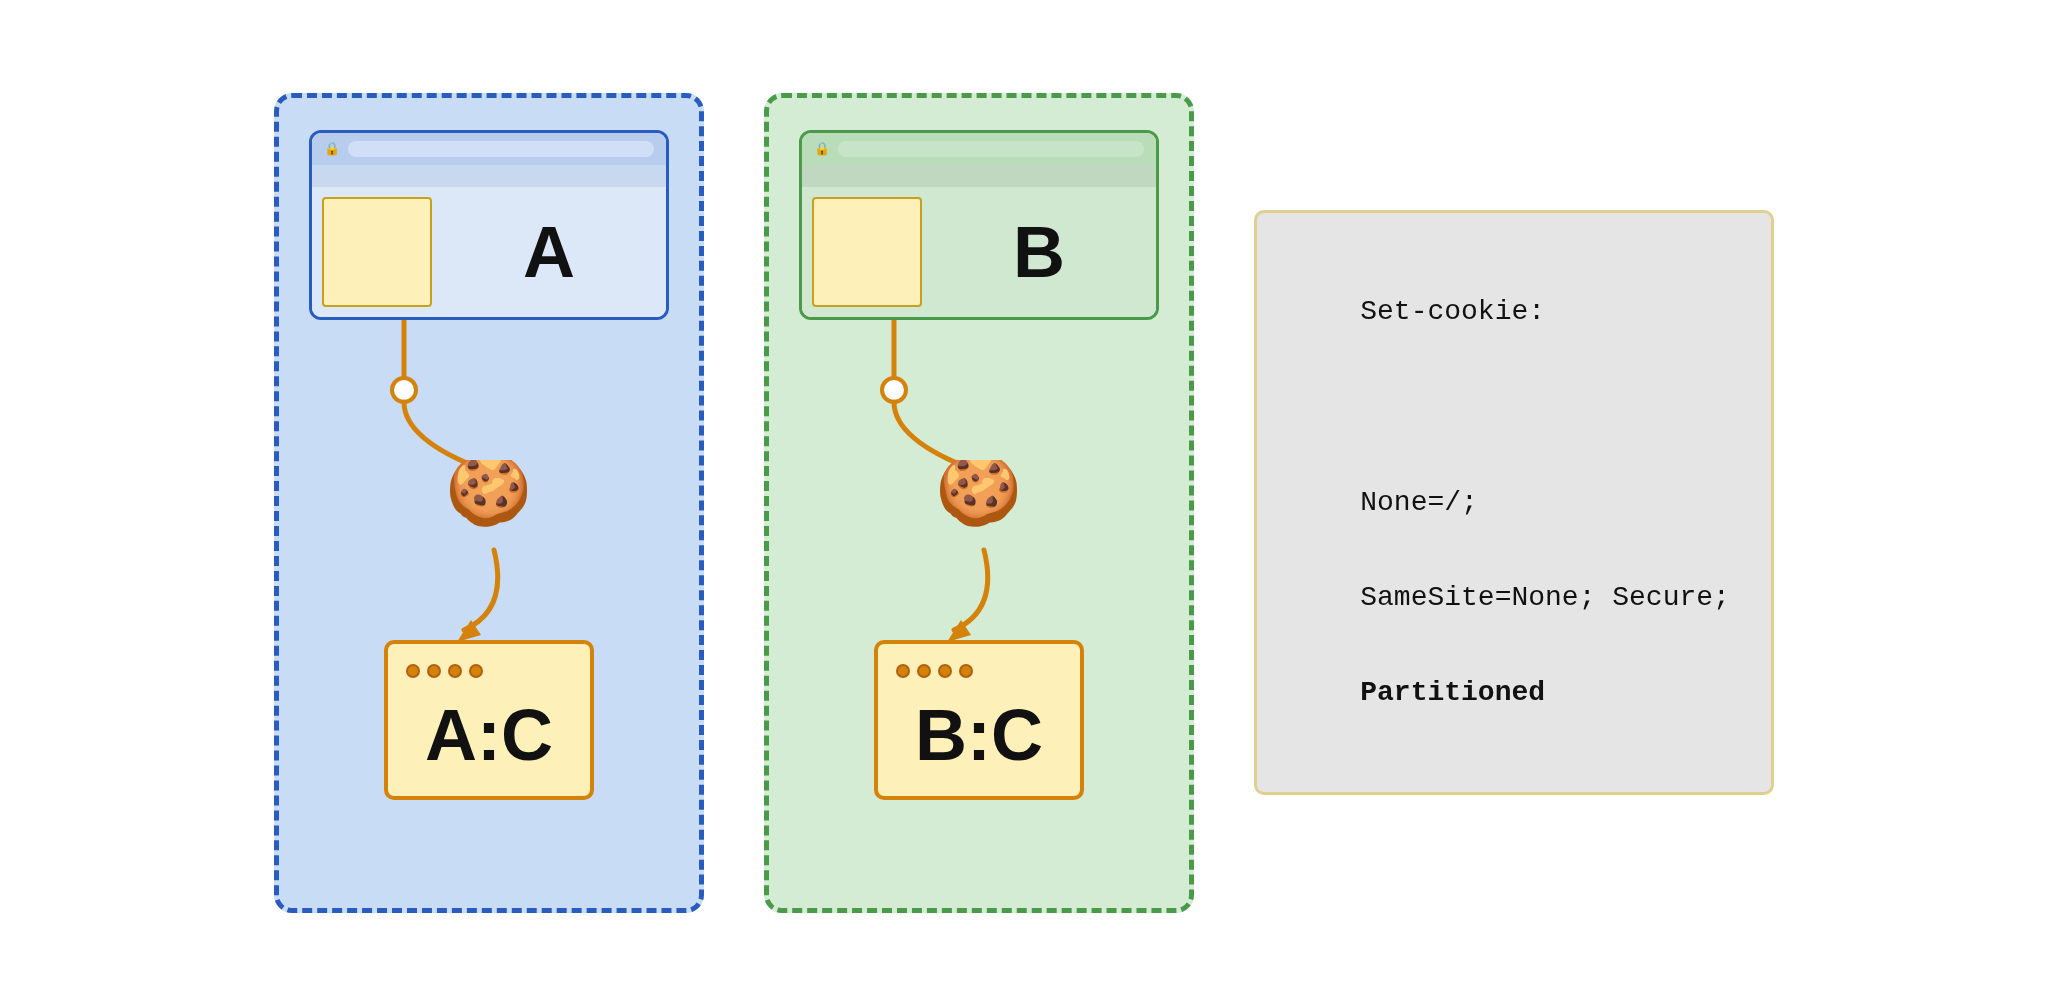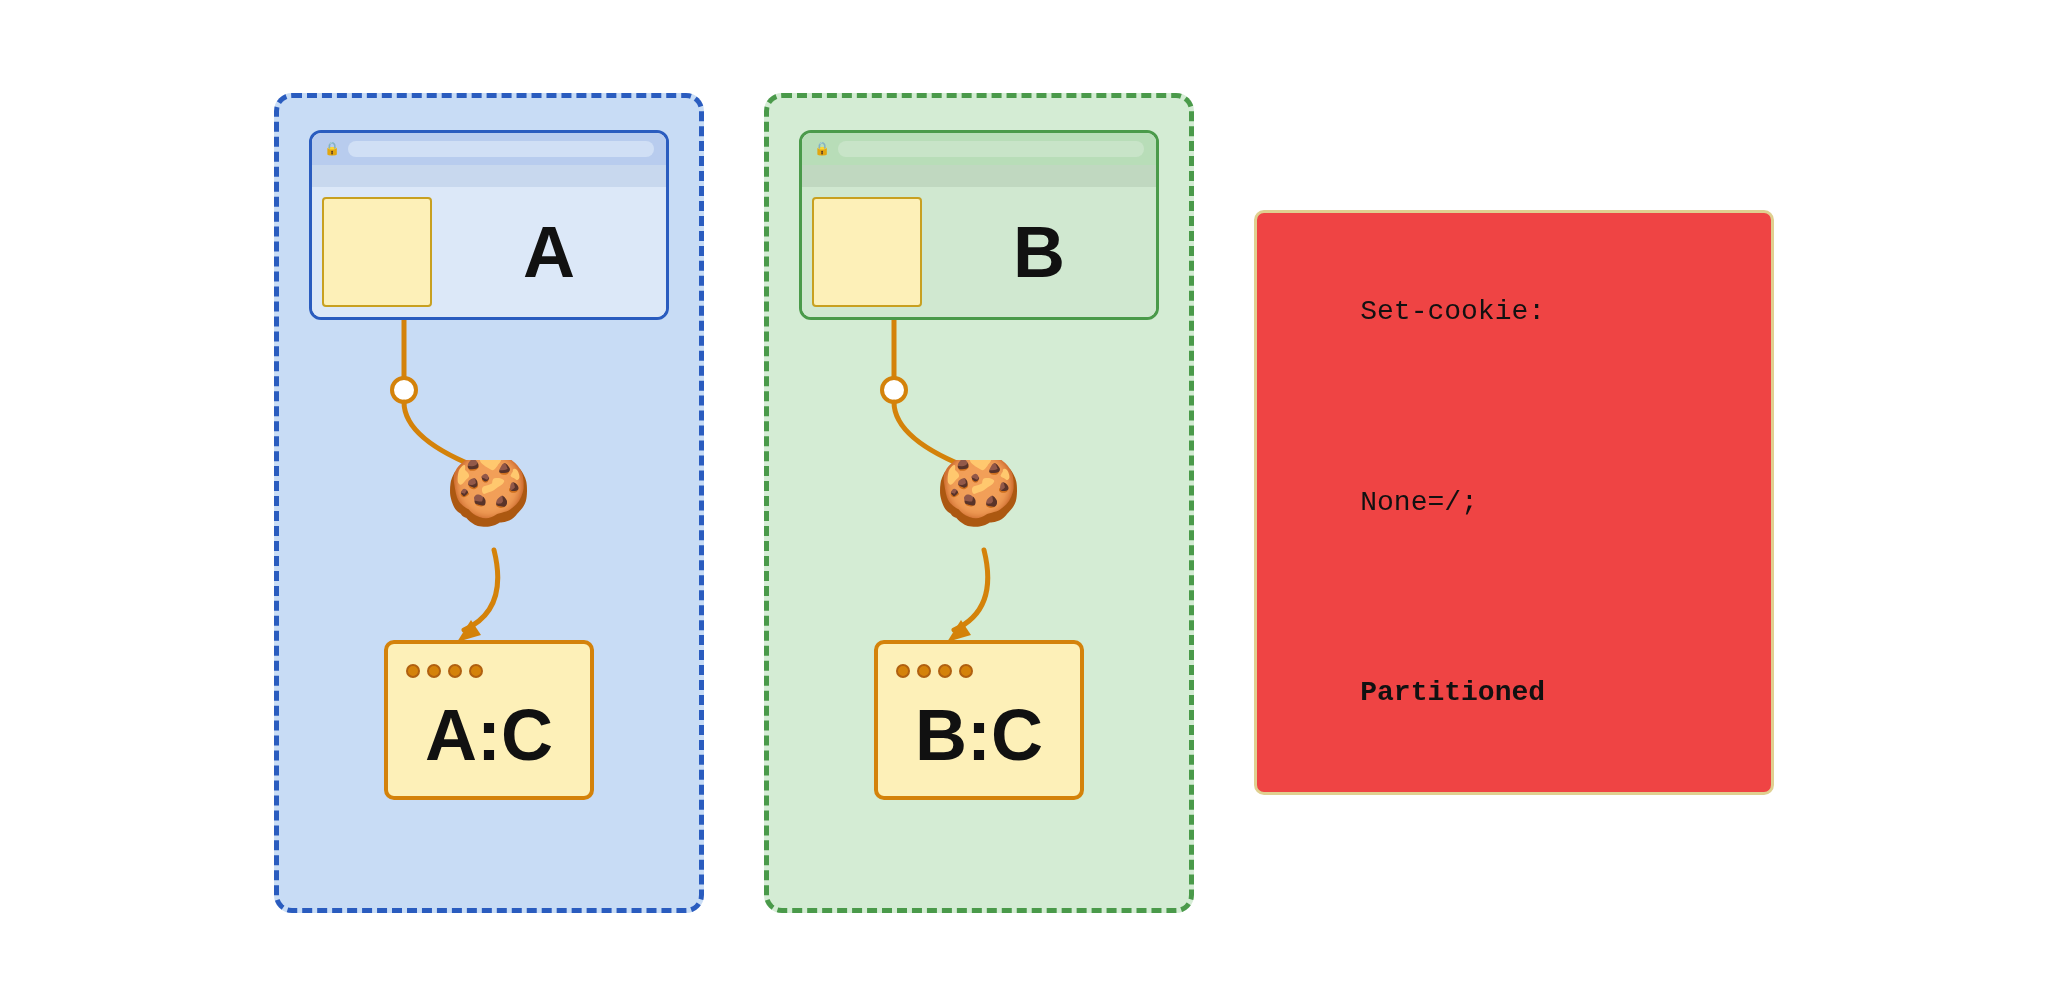--- a/index.html
+++ b/index.html
@@ -175,21 +175,21 @@
 
     .vertical-arrow-section {
       display: flex;
       flex-direction: column;
       align-items: center;
       width: 100%;
     }
 
     
     .code-box {
-      background: #ef4444;
+      background: #e5e5e5;
       border: 3px solid #e0d090;
       border-radius: 10px;
       padding: 28px 36px;
       font-size: 28px;
       font-family: 'Courier New', Courier, monospace;
       line-height: 1.7;
       color: #111;
       white-space: pre;
       min-width: 520px;
       align-self: center;
@@ -286,17 +286,17 @@
         <div class="storage-label">B:C</div>
       </div>
     </div>
 
   </div>
 
   <div class="code-box">
     <span>Set-cookie:</span><br>
     <br>
     <span>None=/;</span><br>
-    <br>
+    <span>SameSite=None; Secure;</span><br>
     <span class="partitioned">Partitioned</span>
   </div>
 
 </div>
 
 </body></html>

